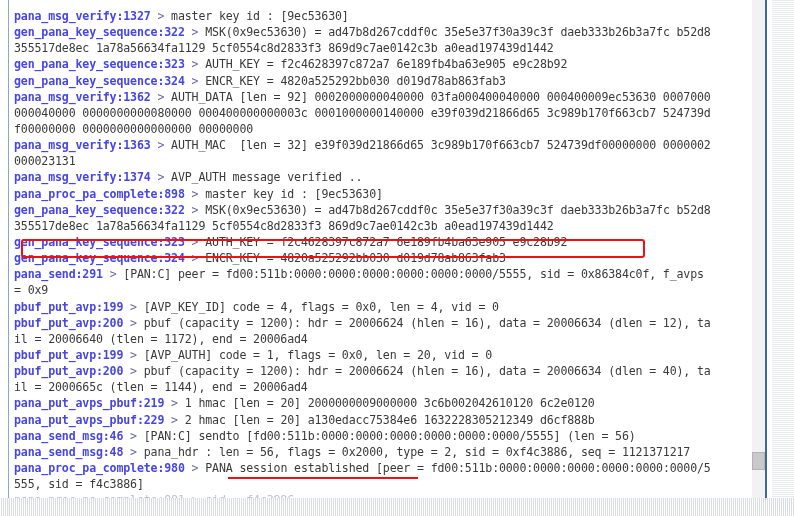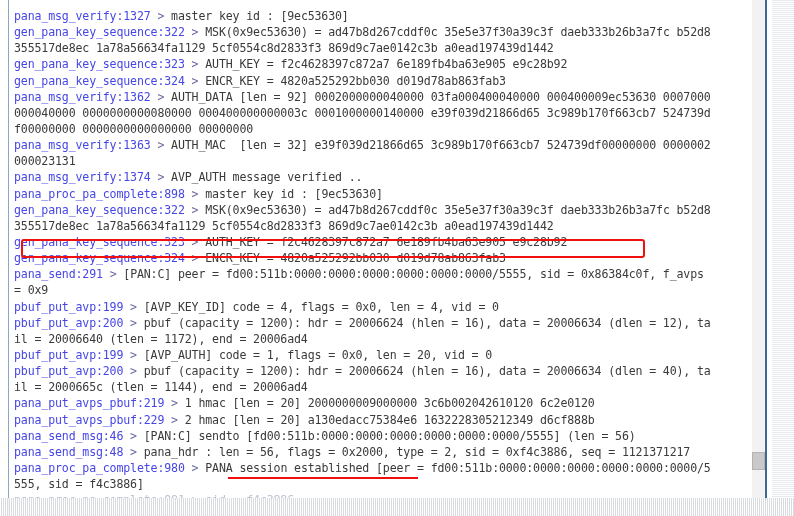--- a/index.html
+++ b/index.html
@@ -93,21 +93,21 @@
     letter-spacing: -0.15px;
     white-space: pre;
     overflow: hidden;
   }
   .line {
     height: 16.15px;
     white-space: pre;
   }
   .tag {
     color: #4646e6;
-    font-weight: normal;
+    font-weight: bold;
   }
   .body {
     color: #3a3a3a;
   }
   .chev {
     color: #6a6aa0;
   }
   .clipped {
     color: #b9c3d2;
   }

